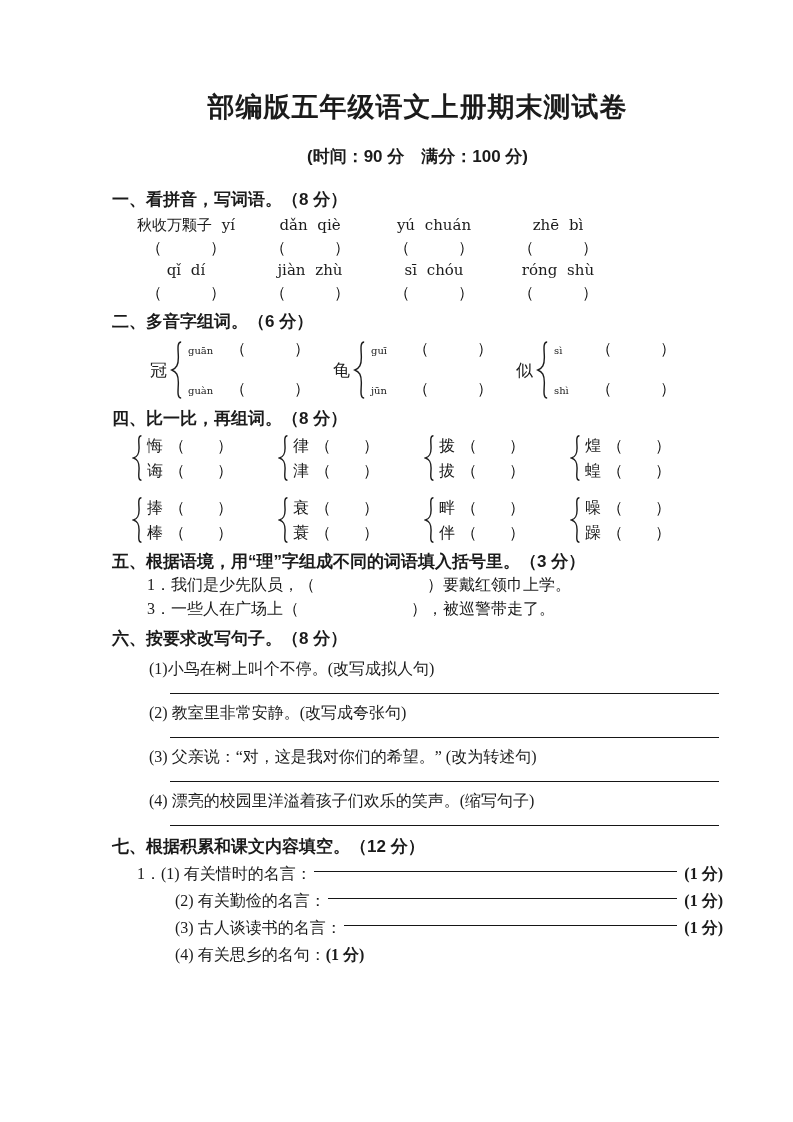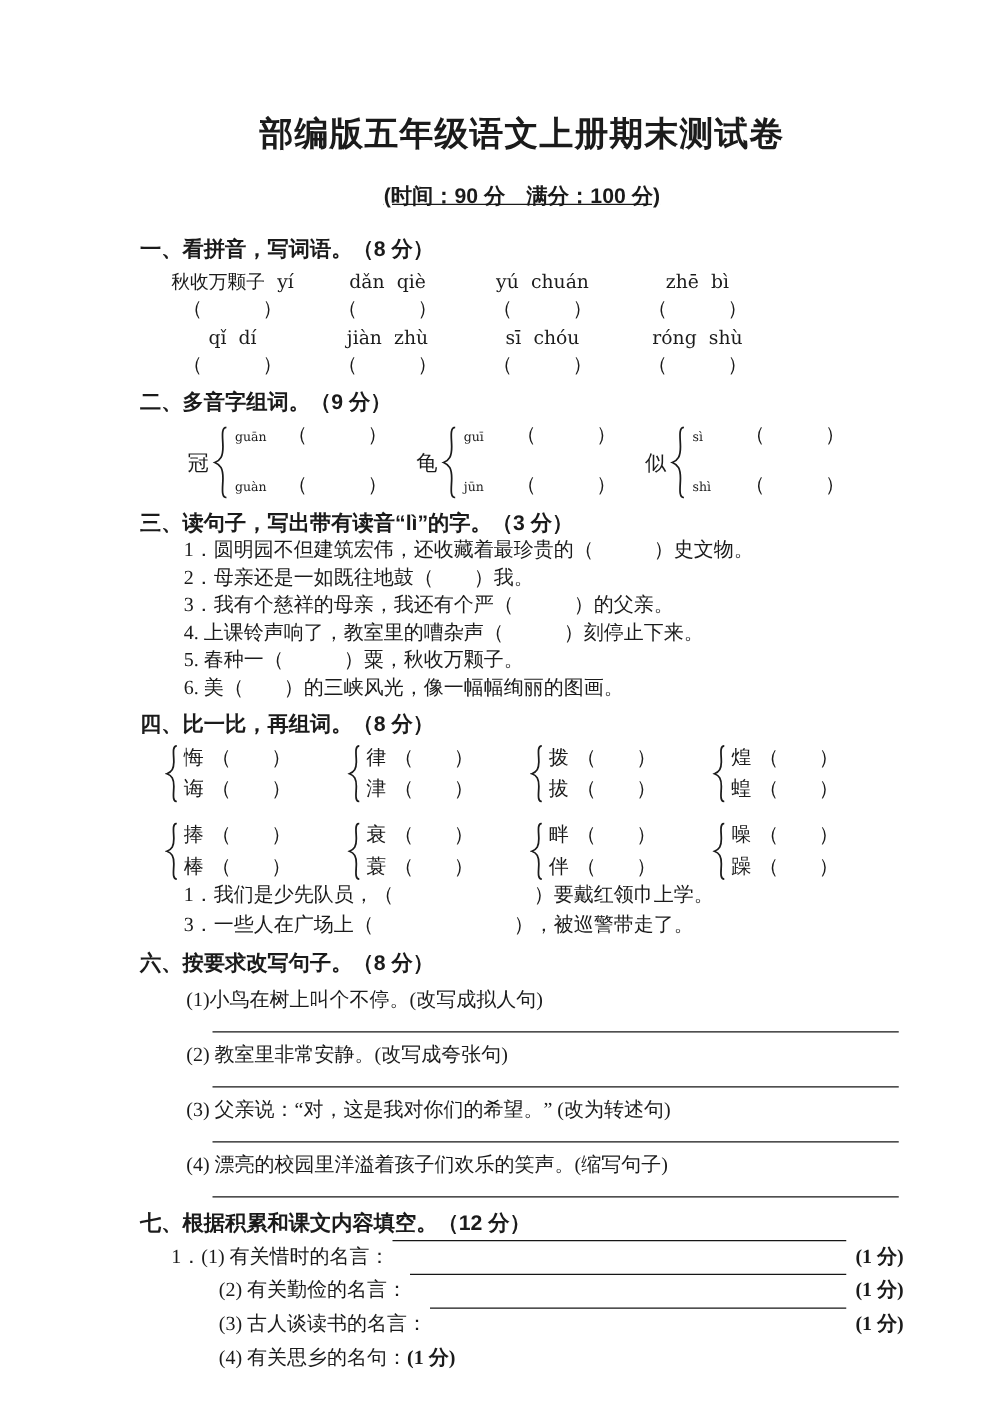--- a/index.html
+++ b/index.html
@@ -7,21 +7,21 @@
     width:793px;height:1122px;background:#ffffff;color:#1b1b1b;
     font-family:"Liberation Serif",serif;font-size:16px;overflow:hidden;
   }
   .page{box-sizing:border-box;width:793px;height:1122px;padding:92px 70px 30px 112px;}
   .title{
     text-align:center;font-family:"Liberation Sans",sans-serif;font-weight:bold;
     font-size:27px;line-height:30px;letter-spacing:1px;margin:0 0 0 0;
   }
   .subtitle{
     text-align:center;font-family:"Liberation Sans",sans-serif;font-weight:bold;
-    font-size:17px;line-height:22px;margin-top:24px;text-decoration:underline;
+    font-size:17px;line-height:22px;margin-top:24px;
   }
   .sec-heading{
     font-family:"Liberation Sans",sans-serif;font-weight:bold;font-size:17px;
     line-height:22px;margin-top:7px;white-space:nowrap;
   }
   
   .pgrid{display:grid;grid-template-columns:repeat(4,124px);margin:3px 0 0 12px;text-align:center;}
   .pyin{font-family:"DejaVu Serif",serif;font-size:15px;line-height:22px;word-spacing:5px;white-space:nowrap;}
   .pblank{font-size:16px;line-height:23px;white-space:nowrap;}
   
@@ -42,21 +42,21 @@
   .s4row{display:flex;margin:4px 0 0 20px;}
   .s4row.second{margin-top:14px;}
   .s4g{display:flex;align-items:center;width:146px;}
   .s4col{display:flex;flex-direction:column;justify-content:space-between;height:48px;}
   .s4line{white-space:nowrap;line-height:23px;}
   .s4char{margin-right:6px;}
   
   .s6text{margin-left:37px;line-height:22px;margin-top:8px;white-space:nowrap;}
   .ansline{border-bottom:1.6px solid #161616;margin:13px 4px 2px 58px;height:0;}
   
-  .s7item{display:flex;align-items:flex-start;margin-left:63px;line-height:27px;white-space:nowrap;}
+  .s7item{display:flex;align-items:center;margin-left:63px;line-height:27px;white-space:nowrap;}
   .s7item.first{margin-left:25px;margin-top:2px;}
   .s7fill{flex:1;border-bottom:1.4px solid #161616;margin:0 7px 5px 2px;}
   .s7score{white-space:nowrap;font-weight:bold;}
 </style>
 </head>
 <body>
 
 <div class="page">
 
   <h1 class="title">部编版五年级语文上册期末测试卷</h1>
@@ -94,21 +94,21 @@
           <div class="pblank">（　　　）</div>
         </div>
       <div>
           <div class="pyin">róng shù</div>
           <div class="pblank">（　　　）</div>
         </div>
     </div>
   </div>
 
   <div>
-    <div class="sec-heading">二、多音字组词。（9 分）</div>
+    <div class="sec-heading">二、多音字组词。（6 分）</div>
     <div class="s2row">
       <div class="s2g">
         <span class="s2char">冠</span>
         <svg class="brace brace-lg" viewBox="0 0 14 60" preserveAspectRatio="none">
             <path d="M12 1 C7 1 9 10 9 17 C9 25 7 28 2 30 C7 32 9 35 9 43 C9 50 7 59 12 59"></path>
           </svg>
         <div class="s2col">
           <div class="s2line"><span class="s2py">guān</span><span>（　　　）</span></div>
           <div class="s2line"><span class="s2py">guàn</span><span>（　　　）</span></div>
         </div>
@@ -129,29 +129,20 @@
             <path d="M12 1 C7 1 9 10 9 17 C9 25 7 28 2 30 C7 32 9 35 9 43 C9 50 7 59 12 59"></path>
           </svg>
         <div class="s2col">
           <div class="s2line"><span class="s2py">sì</span><span>（　　　）</span></div>
           <div class="s2line"><span class="s2py">shì</span><span>（　　　）</span></div>
         </div>
       </div>
     </div>
   </div>
 
-  <div>
-    <div class="sec-heading">三、读句子，写出带有读音“lì”的字。（3 分）</div>
-    <div class="sent">1．圆明园不但建筑宏伟，还收藏着最珍贵的（　　　）史文物。</div>
-    <div class="sent">2．母亲还是一如既往地鼓（　　）我。</div>
-    <div class="sent">3．我有个慈祥的母亲，我还有个严（　　　）的父亲。</div>
-    <div class="sent">4.  上课铃声响了，教室里的嘈杂声（　　　）刻停止下来。</div>
-    <div class="sent">5.  春种一（　　　）粟，秋收万颗子。</div>
-    <div class="sent">6.  美（　　）的三峡风光，像一幅幅绚丽的图画。</div>
-  </div>
 
   <div>
     <div class="sec-heading">四、比一比，再组词。（8 分）</div>
     <div class="s4row">
       <div class="s4g">
         <svg class="brace brace-sm" viewBox="0 0 14 60" preserveAspectRatio="none">
             <path d="M12 1 C7 1 9 10 9 17 C9 25 7 28 2 30 C7 32 9 35 9 43 C9 50 7 59 12 59"></path>
           </svg>
         <div class="s4col">
           <div class="s4line"><span class="s4char">悔</span><span>（　　）</span></div>
@@ -220,20 +211,21 @@
           </svg>
         <div class="s4col">
           <div class="s4line"><span class="s4char">噪</span><span>（　　）</span></div>
           <div class="s4line"><span class="s4char">躁</span><span>（　　）</span></div>
         </div>
       </div>
     </div>
   </div>
 
   <div class="s5">
+    <div class="sec-heading">五、根据语境，用“理”字组成不同的词语填入括号里。（3 分）</div>
     <div class="sent">1．我们是少先队员，（　　　　　　　）要戴红领巾上学。</div>
     <div class="sent">3．一些人在广场上（　　　　　　　），被巡警带走了。</div>
   </div>
 
   <div>
     <div class="sec-heading">六、按要求改写句子。（8 分）</div>
     <div>
       <div class="s6text">(1)小鸟在树上叫个不停。(改写成拟人句)</div>
       <div class="ansline"></div>
     </div>

